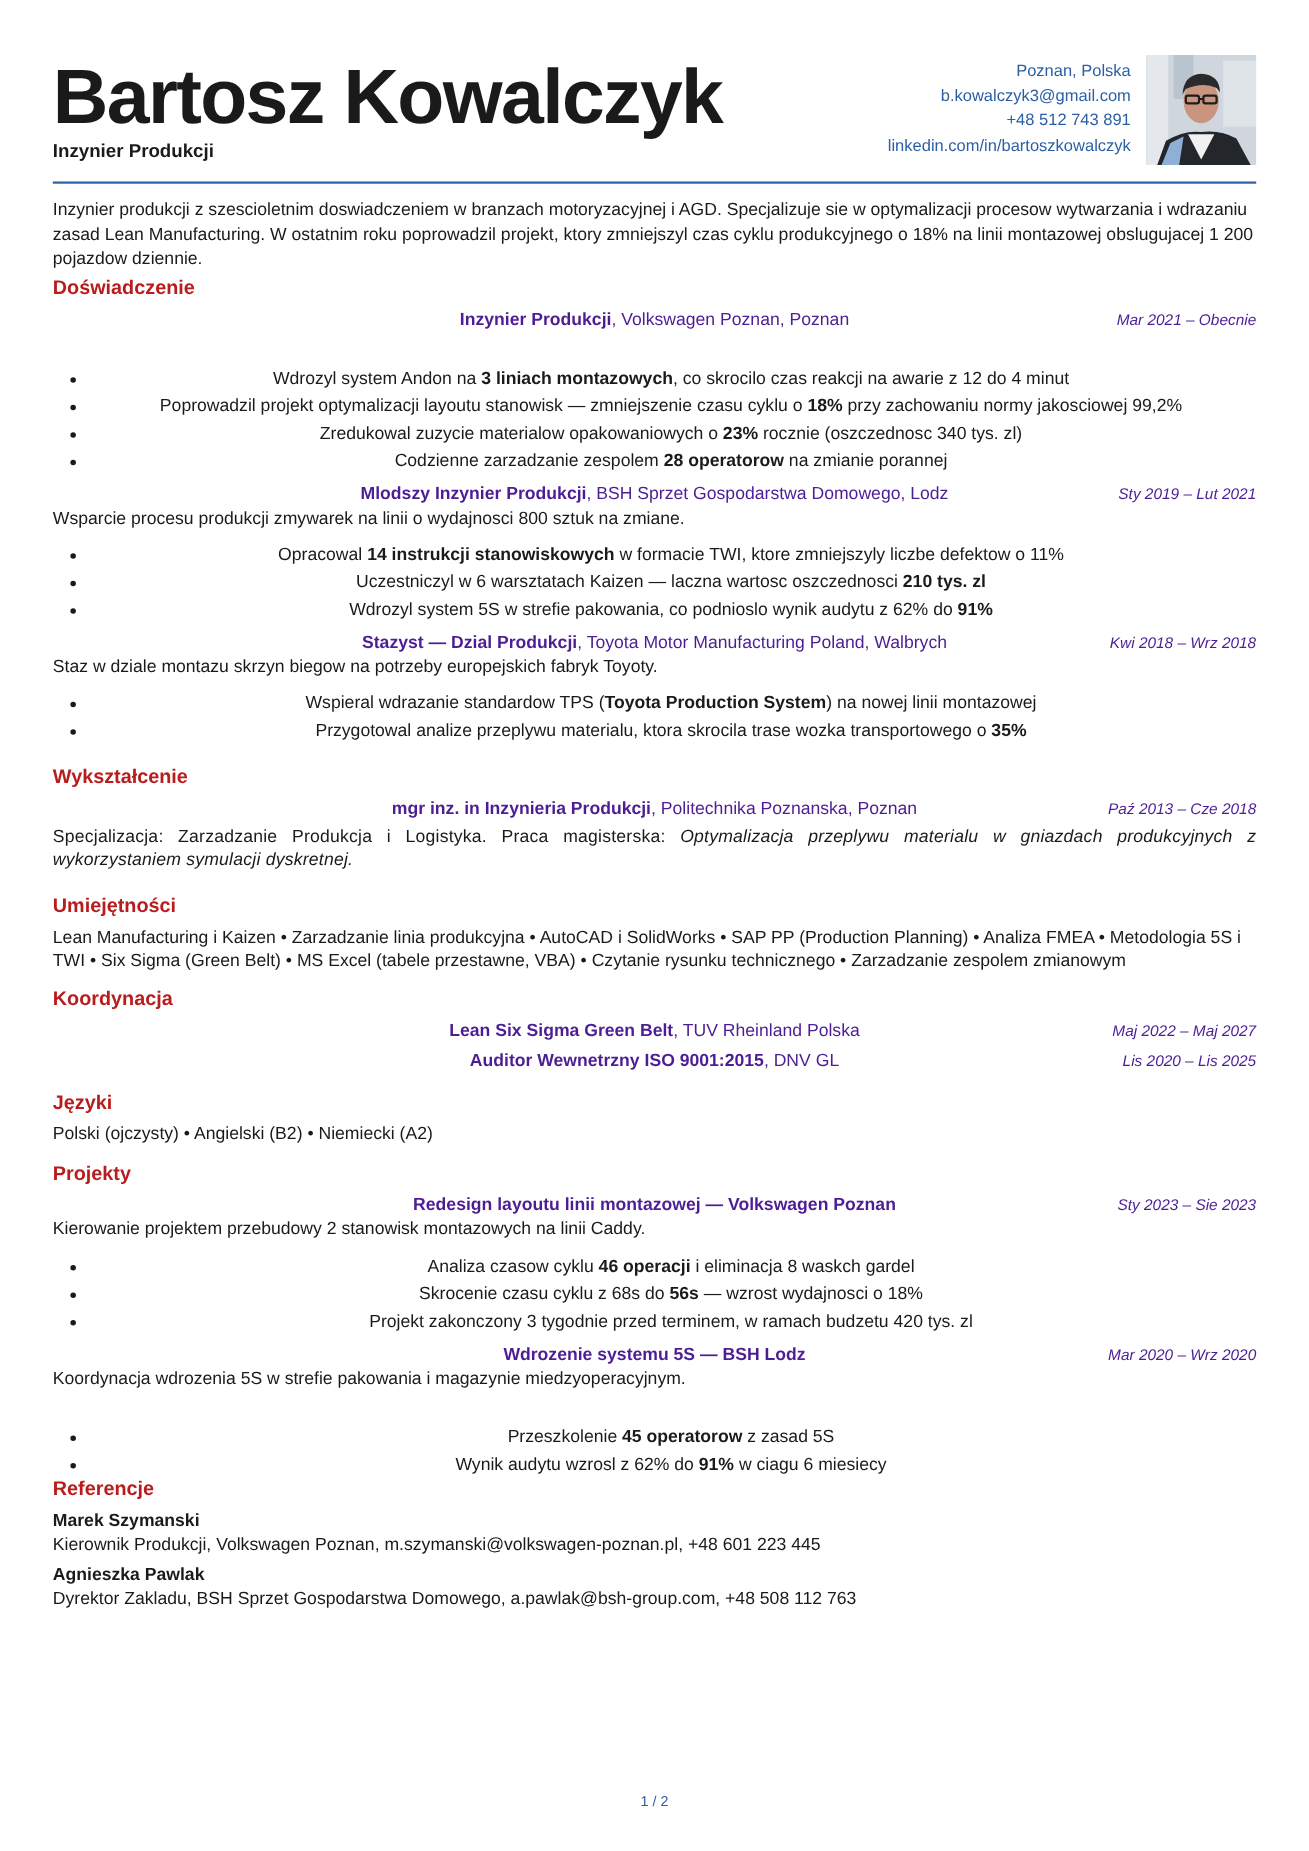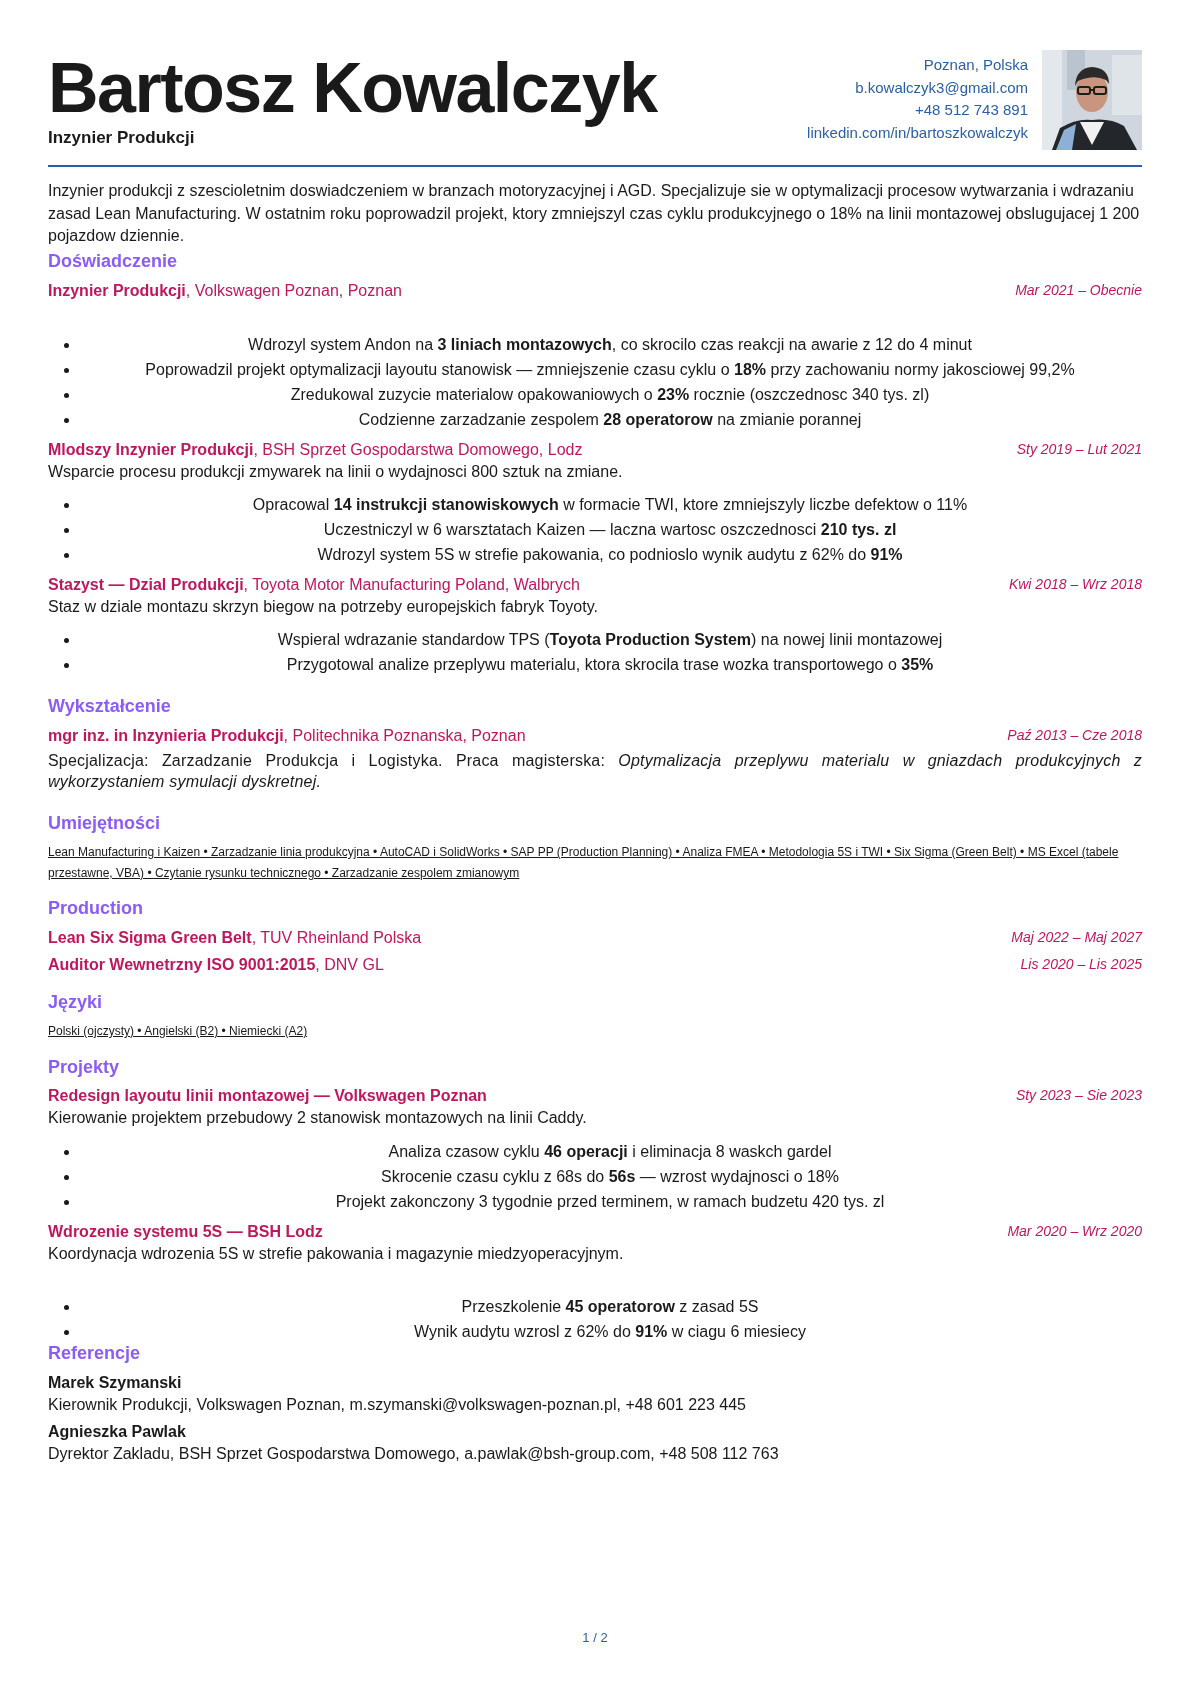--- a/index.html
+++ b/index.html
@@ -29,39 +29,39 @@
   }
   .contact div { white-space: nowrap; }
   .photo {
     position: absolute; right: 0; top: 50px; width: 100px; height: 100px;
     overflow: hidden; background: #d9dee4;
   }
   .rule { position: absolute; left: 0; right: 0; top: 165px; height: 2px; background: #2b5fa4; }
 
   .summary { position: absolute; top: 180px; left: 0; width: 1094px; font-size: 16px; line-height: 22.5px; }
 
-  .section-title { position: absolute; left: 0; font-size: 18px; font-weight: 700; color: #8b5cf6; }
+  .section-title { position: absolute; left: 0; font-size: 18px; font-weight: 700; color: #b91c1c; }
 
-  .entry-head { position: absolute; left: 0; width: 1094px; font-size: 16px; color: #be185d; }
+  .entry-head { position: absolute; left: 0; width: 1094px; font-size: 16px; color: #4c1d95; text-align: center; }
   .entry-head .role { font-weight: 700; }
   .entry-head .date { position: absolute; right: 0; top: 0; font-style: italic; font-size: 14px; }
   .entry-desc { position: absolute; left: 0; width: 1094px; font-size: 16px; }
 
   .bullets { position: absolute; left: 32px; width: 1060px; list-style: none; }
   .bullets li { position: relative; font-size: 16px; line-height: 25px; padding-left: 0; text-align: center; }
   .bullets li::before {
     content: ""; position: absolute; left: -16px; top: 11px; width: 5px; height: 5px;
     border-radius: 50%; background: #1a1a1a;
   }
   b { font-weight: 700; }
 
   .edu-desc { position: absolute; left: 0; width: 1094px; line-height: 21px; text-align: justify; font-size: 16px; letter-spacing: 0.2px; }
   .edu-desc i { font-style: italic; }
 
-  .plain { position: absolute; left: 0; width: 1094px; font-size: 12px; line-height: 22px; text-decoration: underline; }
+  .plain { position: absolute; left: 0; width: 1094px; font-size: 16px; line-height: 22px; }
 
   .ref-name { position: absolute; left: 0; font-size: 16px; font-weight: 700; }
   .ref-info { position: absolute; left: 0; font-size: 16px; }
 
   .page-num { position: absolute; left: 0; width: 1190px; top: 1630px; text-align: center; font-size: 13px; color: #2b5fa4; }
 </style>
 </head>
 <body>
 
 <div class="page">
@@ -133,21 +133,21 @@
   <div class="section-title" style="top:696px;">Wykształcenie</div>
   <div class="entry-head" style="top:727px;">
     <span class="role">mgr inz. in Inzynieria Produkcji</span><span>, Politechnika Poznanska, Poznan</span>
     <span class="date">Paź 2013 – Cze 2018</span>
   </div>
   <div class="edu-desc" style="top:750px;"><span>Specjalizacja: Zarzadzanie Produkcja i Logistyka. Praca magisterska: </span><i>Optymalizacja przeplywu materialu w gniazdach produkcyjnych z wykorzystaniem symulacji dyskretnej.</i></div>
 
   <div class="section-title" style="top:813px;">Umiejętności</div>
   <div class="plain" style="top:842px; line-height:21px;">Lean Manufacturing i Kaizen • Zarzadzanie linia produkcyjna • AutoCAD i SolidWorks • SAP PP (Production Planning) • Analiza FMEA • Metodologia 5S i TWI • Six Sigma (Green Belt) • MS Excel (tabele przestawne, VBA) • Czytanie rysunku technicznego • Zarzadzanie zespolem zmianowym</div>
 
-  <div class="section-title" style="top:898px;">Production</div>
+  <div class="section-title" style="top:898px;">Koordynacja</div>
   <div class="entry-head" style="top:929px;">
     <span class="role">Lean Six Sigma Green Belt</span><span>, TUV Rheinland Polska</span>
     <span class="date">Maj 2022 – Maj 2027</span>
   </div>
   <div class="entry-head" style="top:956px;">
     <span class="role">Auditor Wewnetrzny ISO 9001:2015</span><span>, DNV GL</span>
     <span class="date">Lis 2020 – Lis 2025</span>
   </div>
 
   <div class="section-title" style="top:992px;">Języki</div>

